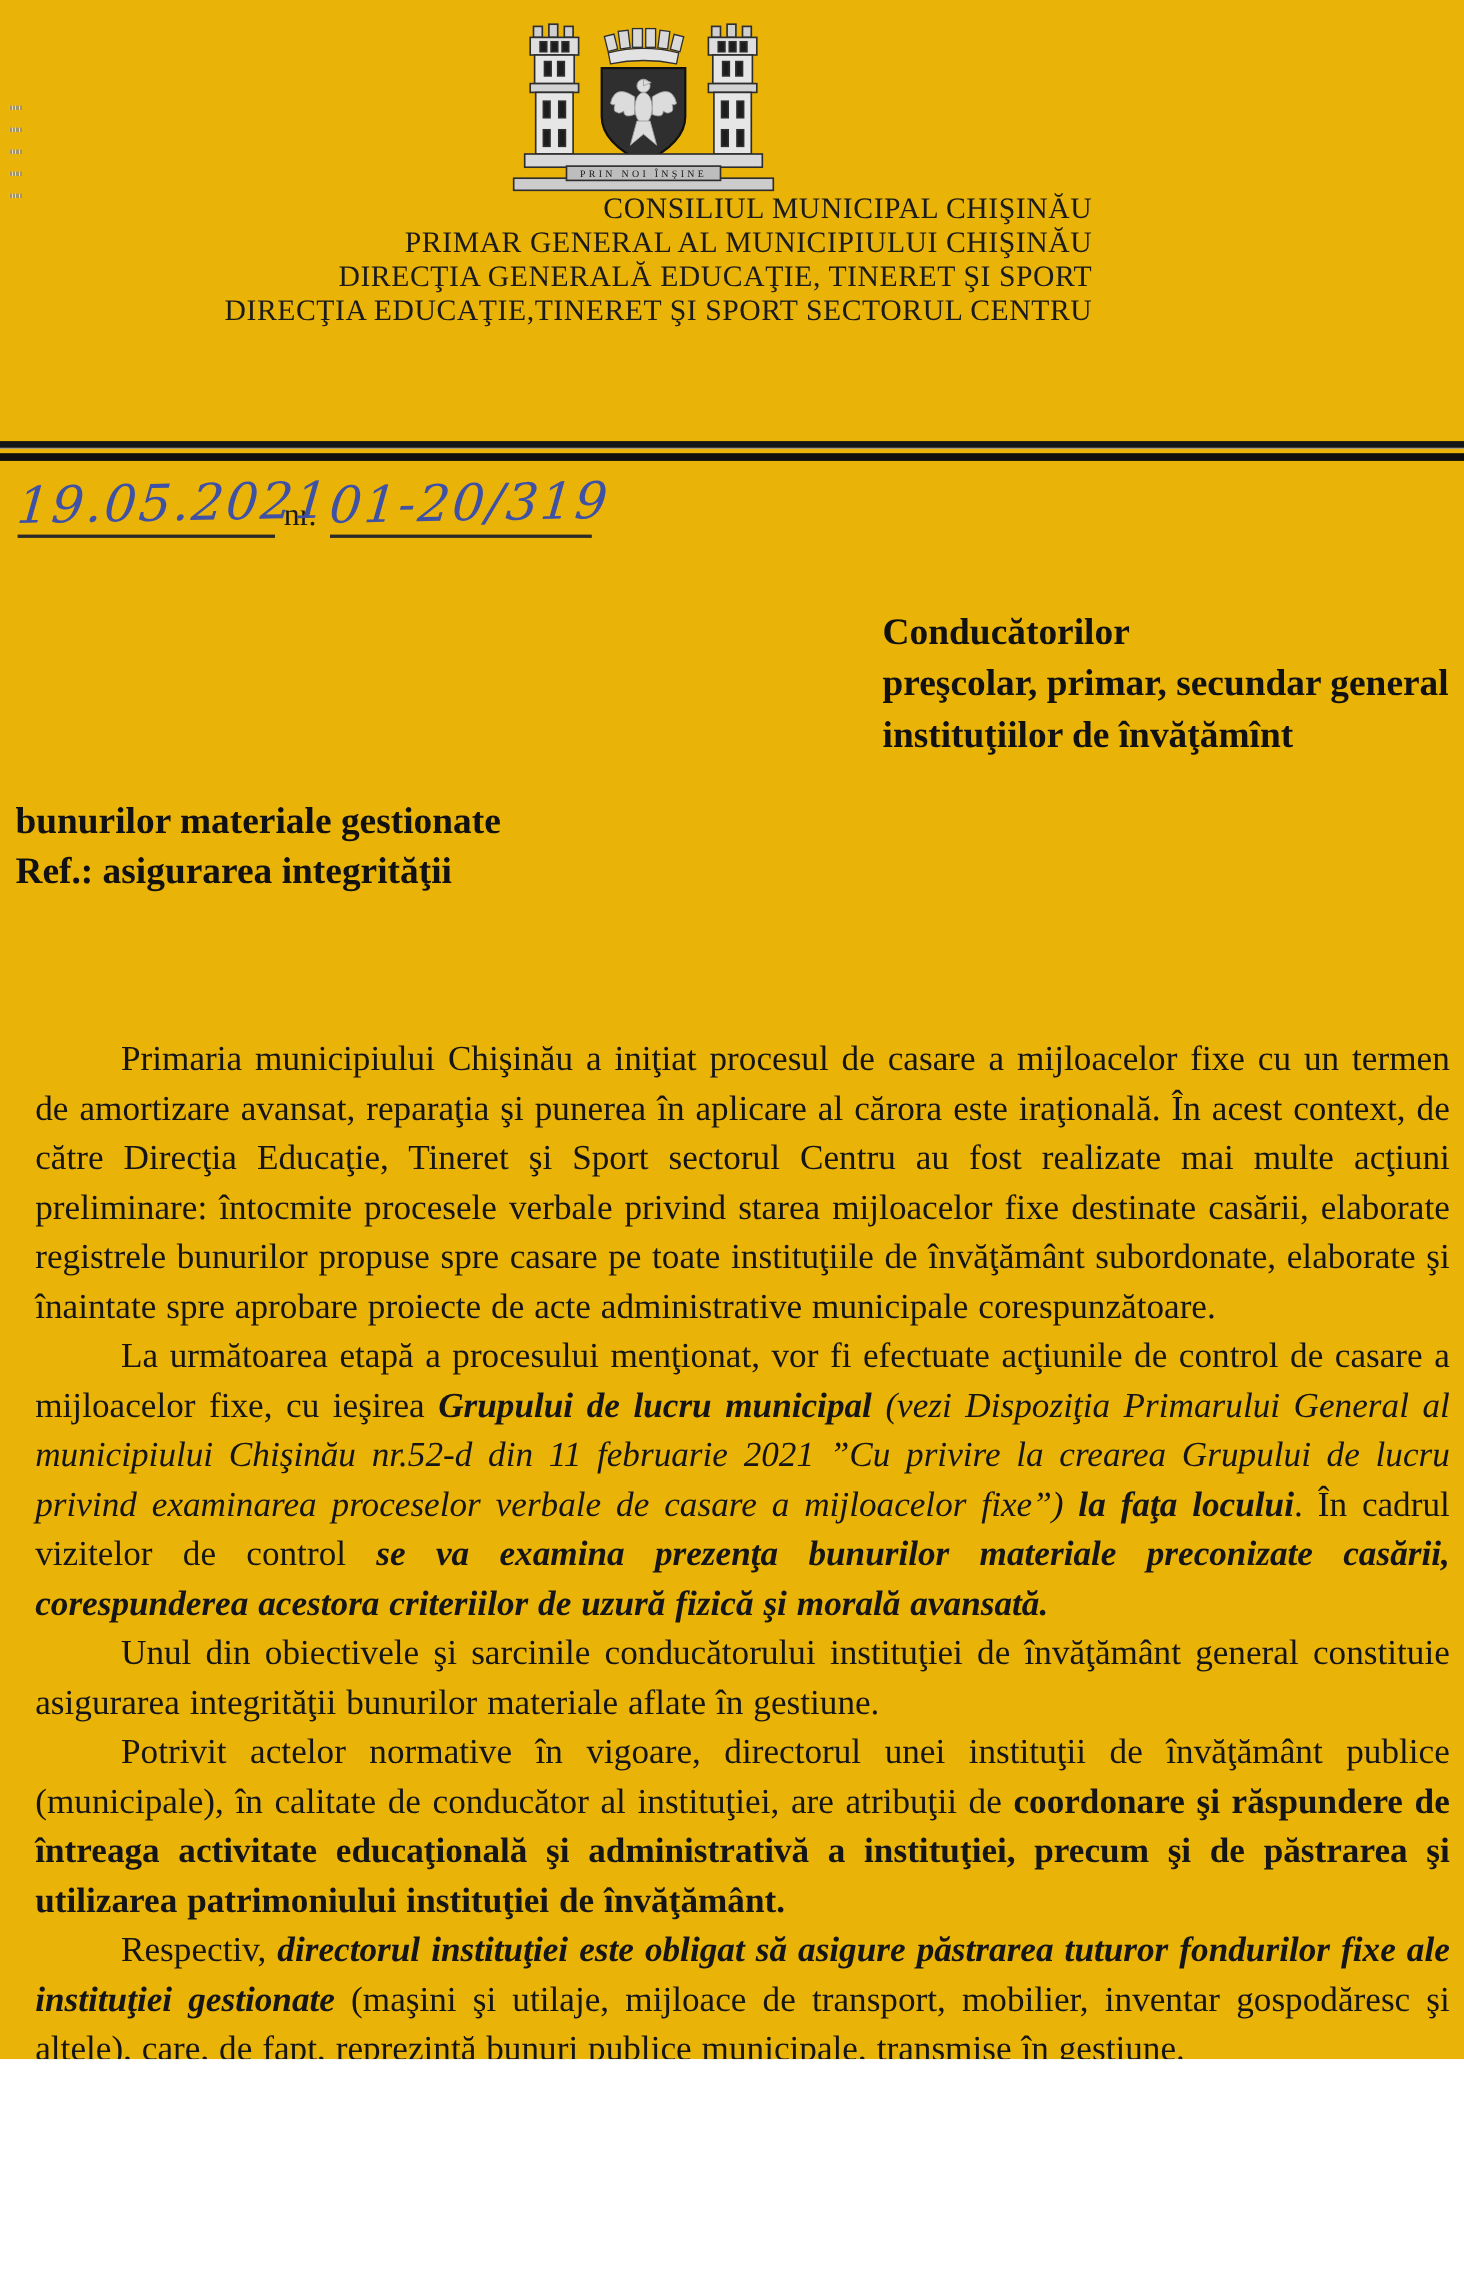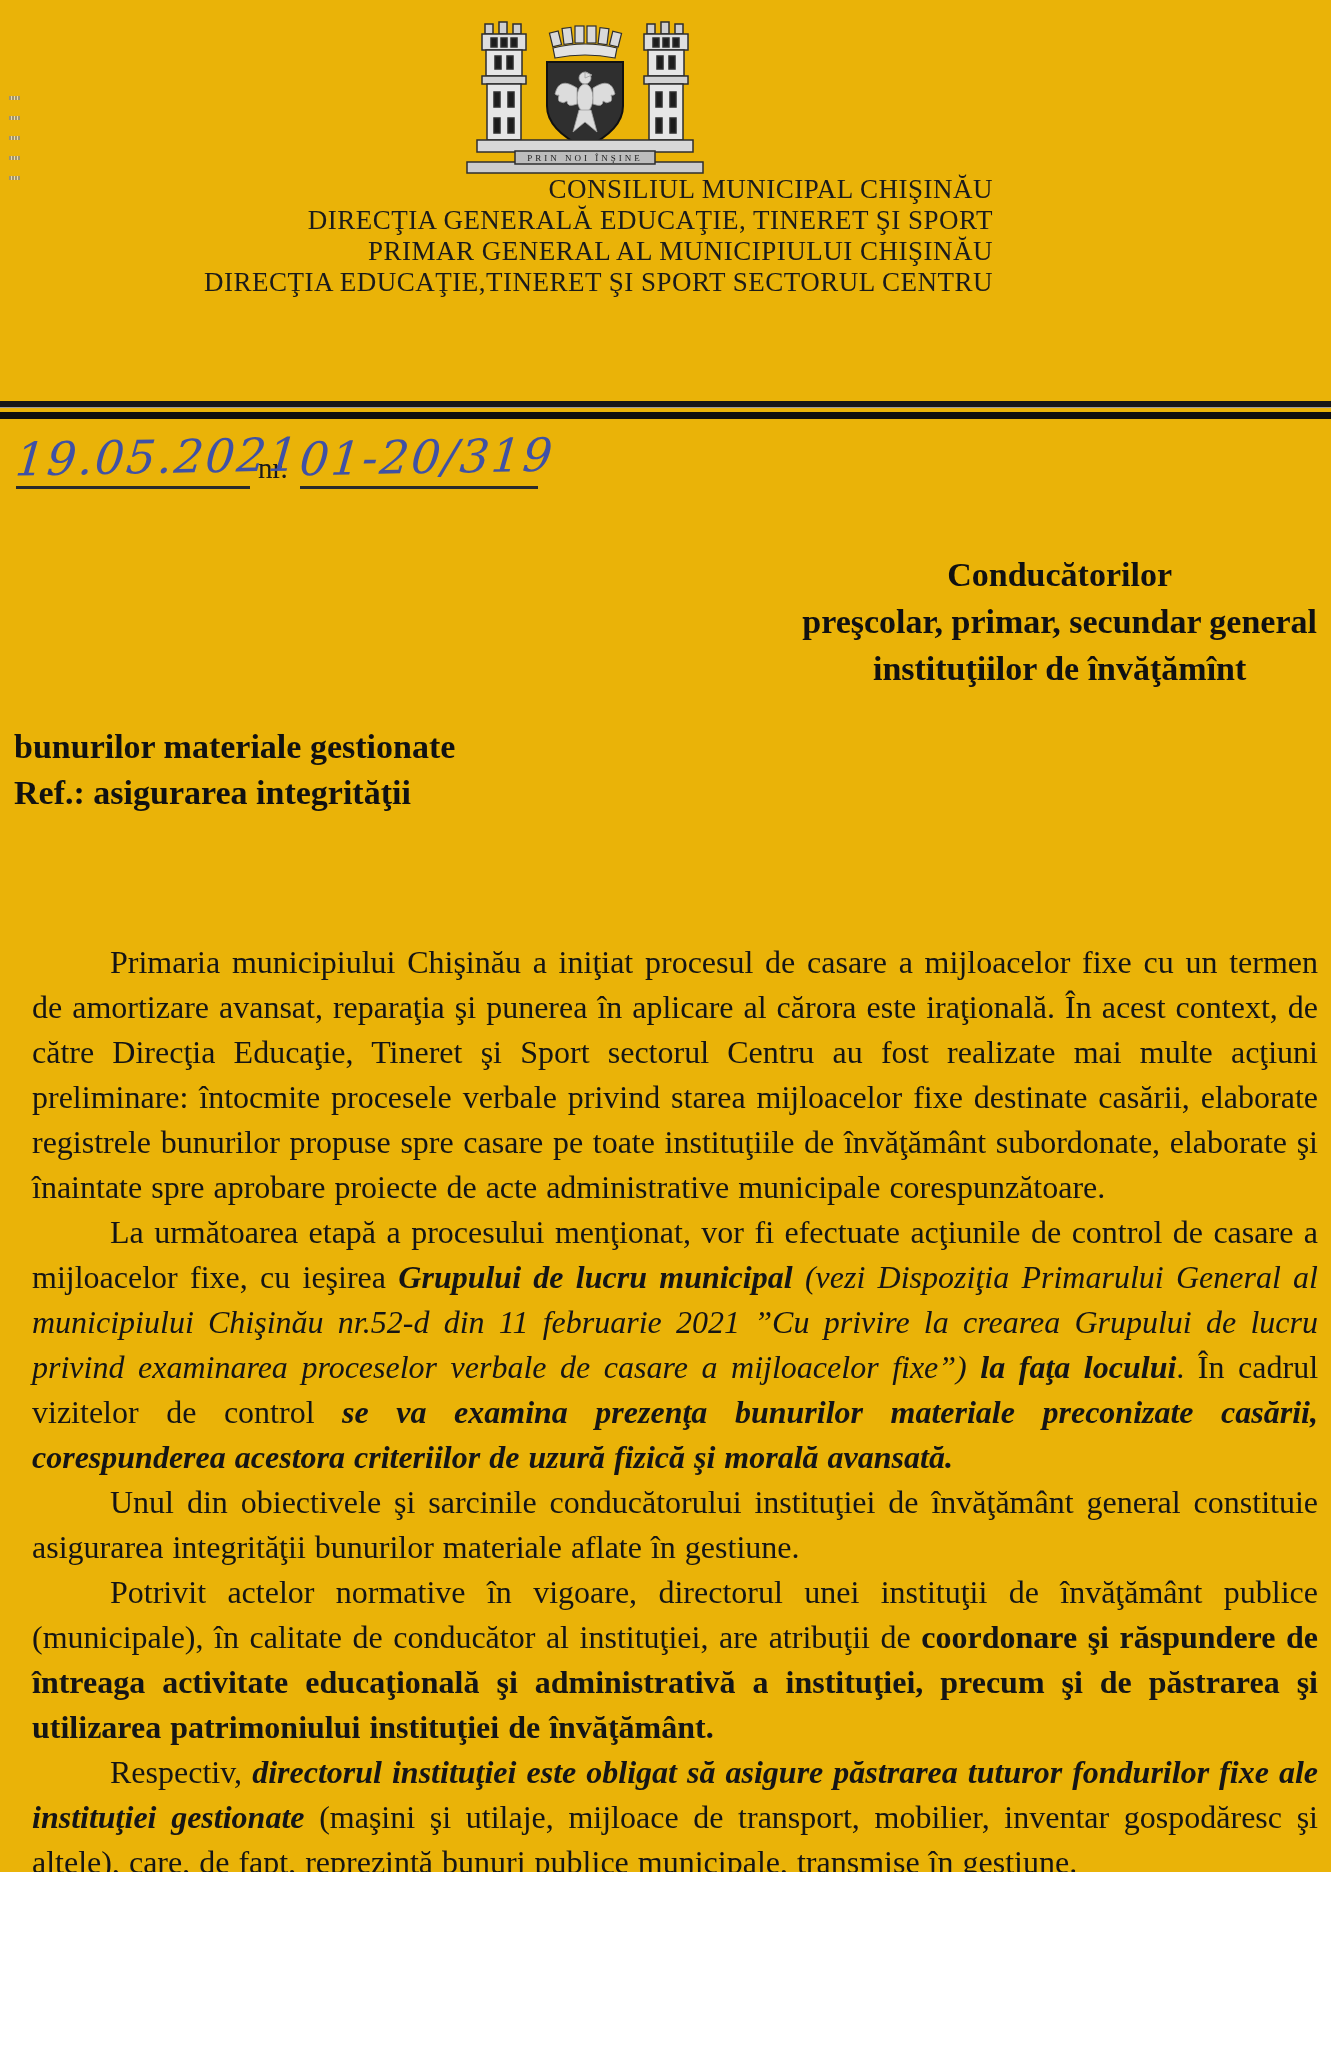--- a/index.html
+++ b/index.html
@@ -43,21 +43,21 @@
   .hw {
     display: inline-block;
     font-family: "DejaVu Serif", serif; font-style: italic;
     font-size: 46px; letter-spacing: 2px; color: #3f51a5;
     transform: skewX(-6deg) rotate(-1deg);
   }
   .nr-label { font-size: 29px; color: #1a1a1a; vertical-align: bottom; display: inline-block; padding: 0 2px 4px 8px; }
   
   .addressee {
     position: absolute; top: 551px; right: 14px;
-    text-align: center; font-weight: bold; font-size: 34px; line-height: 47px;
+    text-align: left; font-weight: bold; font-size: 34px; line-height: 47px;
     color: #111;
   }
   
   .ref-block {
     position: absolute; top: 724px; left: 14px;
     font-weight: bold; font-size: 34px; line-height: 46px; color: #111;
   }
   
   .letter-body {
     position: absolute; top: 940px; left: 14px; width: 1304px;
@@ -150,22 +150,22 @@
         <rect x="22" y="130" width="216" height="12" fill="#d8d8d8" stroke="#2e2e2e" stroke-width="1.5"></rect>
         <rect x="12" y="152" width="236" height="11" fill="#cccccc" stroke="#2e2e2e" stroke-width="1.5"></rect>
         <rect x="60" y="141" width="140" height="13" fill="#bdbdbd" stroke="#2e2e2e" stroke-width="1.5"></rect>
         <text x="130" y="151" text-anchor="middle" font-family="Liberation Serif, serif" font-size="9" letter-spacing="3" fill="#1a1a1a">PRIN NOI ÎNŞINE</text>
       </g>
     </svg>
   </div>
 
   <div class="org-header">
     <div>CONSILIUL MUNICIPAL CHIŞINĂU</div>
+    <div>PRIMAR GENERAL AL MUNICIPIULUI CHIŞINĂU</div>
     <div>DIRECŢIA GENERALĂ EDUCAŢIE, TINERET ŞI SPORT</div>
-    <div>PRIMAR GENERAL AL MUNICIPIULUI CHIŞINĂU</div>
     <div>DIRECŢIA EDUCAŢIE,TINERET ŞI SPORT SECTORUL CENTRU</div>
   </div>
 
   <div class="double-rule">
     <div class="l1"></div>
     <div class="l2"></div>
   </div>
 
   <div class="reg-line">
     <span class="hw-underline first"><span class="hw">19.05.2021</span></span><span class="nr-label">nr.</span><span class="hw-underline second"><span class="hw">01-20/319</span></span>

